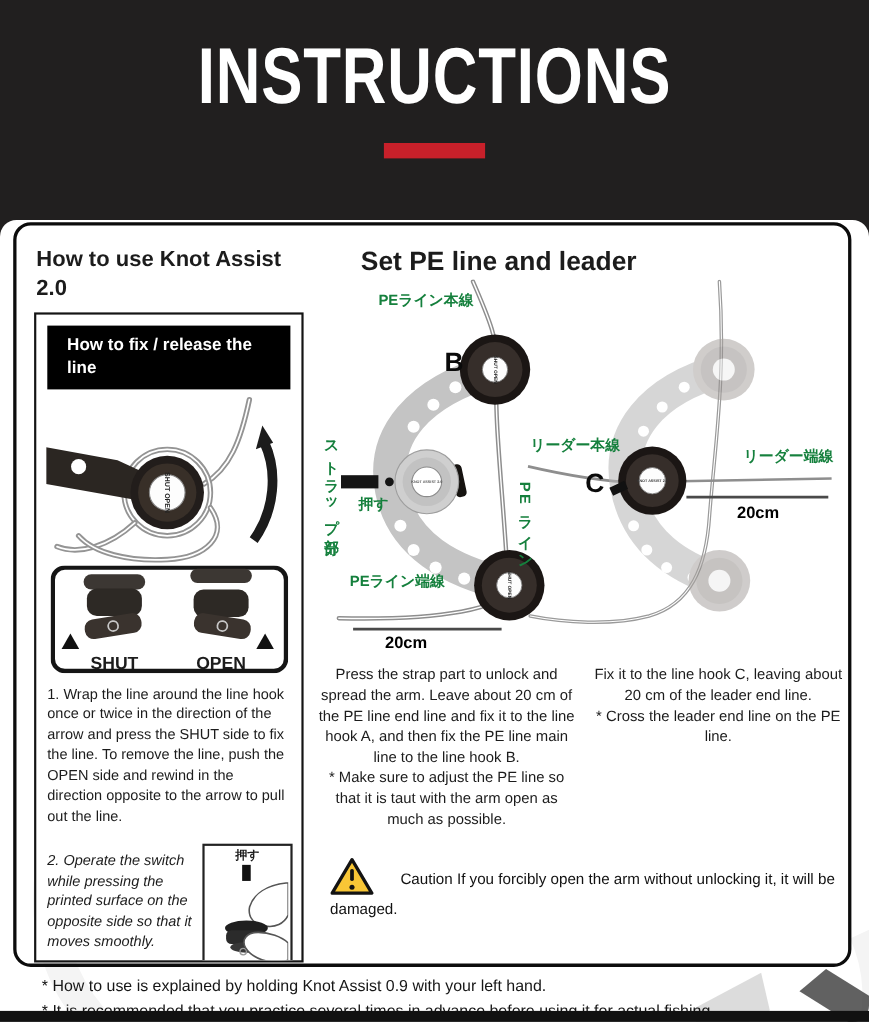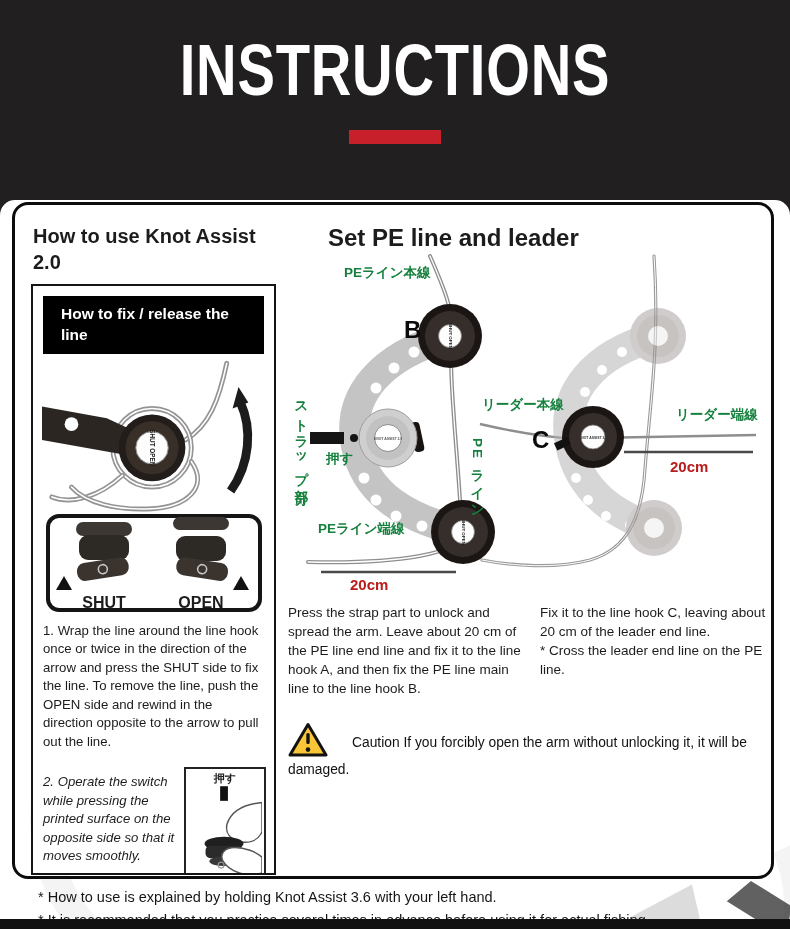--- a/index.html
+++ b/index.html
@@ -40,27 +40,27 @@
             display:flex;flex-direction:column;align-items:center;padding:3px 2px 2px;}
   .osu{font-size:11px;font-weight:700;line-height:1.1;}
   
   .col-right{position:absolute;left:273px;top:0;width:480px;}
   .rheading{font-size:24px;font-weight:700;text-align:left;margin:19px 0 0 40px;}
   .diagram{position:relative;width:480px;height:340px;margin-top:2px;}
   .diagram svg{position:absolute;left:0;top:0;}
   .dlabel{position:absolute;font-size:13.5px;font-weight:600;white-space:nowrap;color:#15803d;}
   .hook-letter{position:absolute;font-size:24px;font-weight:800;color:#0a0a0a;}
   .vtext{writing-mode:vertical-rl;text-orientation:mixed;letter-spacing:2px;}
-  .measure{position:absolute;font-size:15px;font-weight:700;color:#b91c1c;}
-  .textrow{display:flex;gap:16px;margin-top:10px;padding-right:2px;}
+  .measure{position:absolute;font-size:15px;font-weight:700;color:#000000;}
+  .textrow{display:flex;gap:16px;margin-top:10px;padding-right:2px;text-align:center;}
   .para{font-size:13.5px;line-height:1.4;}
   .para p{margin:0;}
   .para-a{flex:0 0 236px;}
   .para-b{flex:1;}
-  .caution{margin-top:24px;font-size:13.8px;line-height:1.75;width:478px;color:#111;}
+  .caution{margin-top:24px;font-size:13.8px;line-height:1.75;width:478px;color:#111;margin-left:12px;}
   .caution svg{vertical-align:-11px;margin-right:24px;}
   
   .footnotes{position:absolute;left:38px;top:686px;font-size:14.5px;line-height:1.5;color:#161616;}
   .footnotes p{margin:1px 0;}
   .bottombar{position:absolute;left:0;bottom:0;width:790px;height:10px;background:#111;}
 </style>
 </head>
 <body>
 
 <div class="page">
@@ -248,37 +248,38 @@
           <span class="measure" style="left:62px;top:322px;">20cm</span>
           <span class="dlabel" style="left:194px;top:142px;">リーダー本線</span>
           <span class="dlabel" style="left:388px;top:152px;">リーダー端線</span>
           <span class="hook-letter" style="left:244px;top:172px;">C</span>
           <span class="measure" style="left:382px;top:204px;">20cm</span>
         </div>
 
         <div class="textrow">
           <div class="para para-a">
             <p>Press the strap part to unlock and spread the arm. Leave about 20 cm of the PE line end line and fix it to the line hook A, and then fix the PE line main line to the line hook B.</p>
+            <p>* Make sure to adjust the PE line so that it is taut with the arm open as much as possible.</p>
           </div>
           <div class="para para-b">
             <p>Fix it to the line hook C, leaving about 20 cm of the leader end line.</p>
             <p>* Cross the leader end line on the PE line.</p>
           </div>
         </div>
 
         <div class="caution">
           <svg width="40" height="36" viewBox="0 0 40 36">
             <polygon points="20,2.5 38,33 2,33" stroke="#131313" stroke-width="3" stroke-linejoin="round" fill="#f8c636"></polygon>
             <rect x="18.3" y="11" width="3.4" height="11" rx="1.6" fill="#131313"></rect>
             <circle cx="20" cy="27.6" r="2.3" fill="#131313"></circle>
           </svg><span>Caution If you forcibly open the arm without unlocking it, it will be damaged.</span>
         </div>
       </section>
     </div>
 
     <div class="footnotes">
-      <p>* How to use is explained by holding Knot Assist 3.6 with your left hand.</p>
+      <p>* How to use is explained by holding Knot Assist 0.9 with your left hand.</p>
       <p>* It is recommended that you practice several times in advance before using it for actual fishing.</p>
     </div>
   </main>
 
   <div class="bottombar"></div>
 </div>
 
 </body></html>

